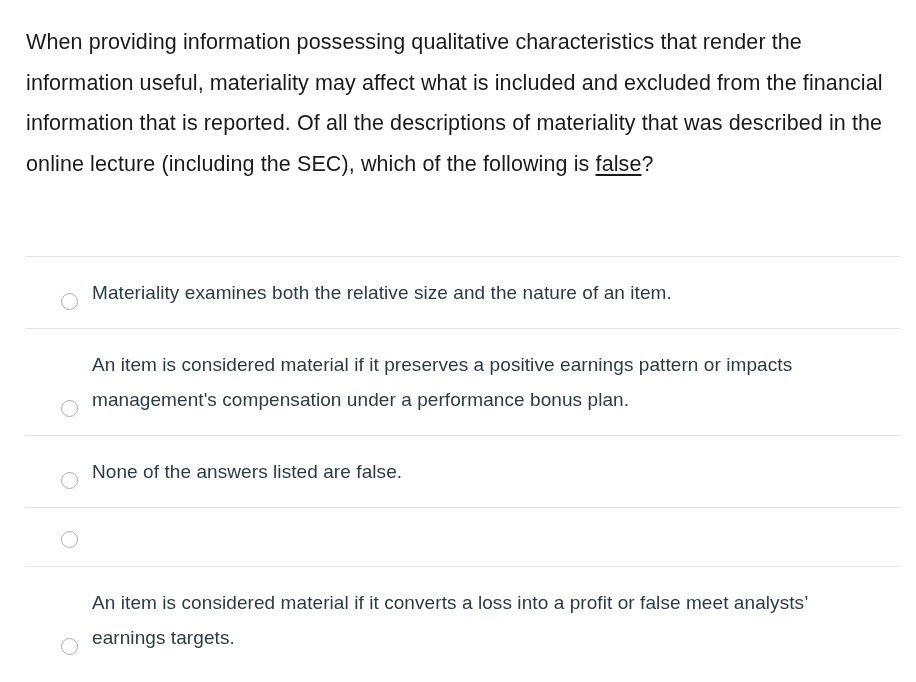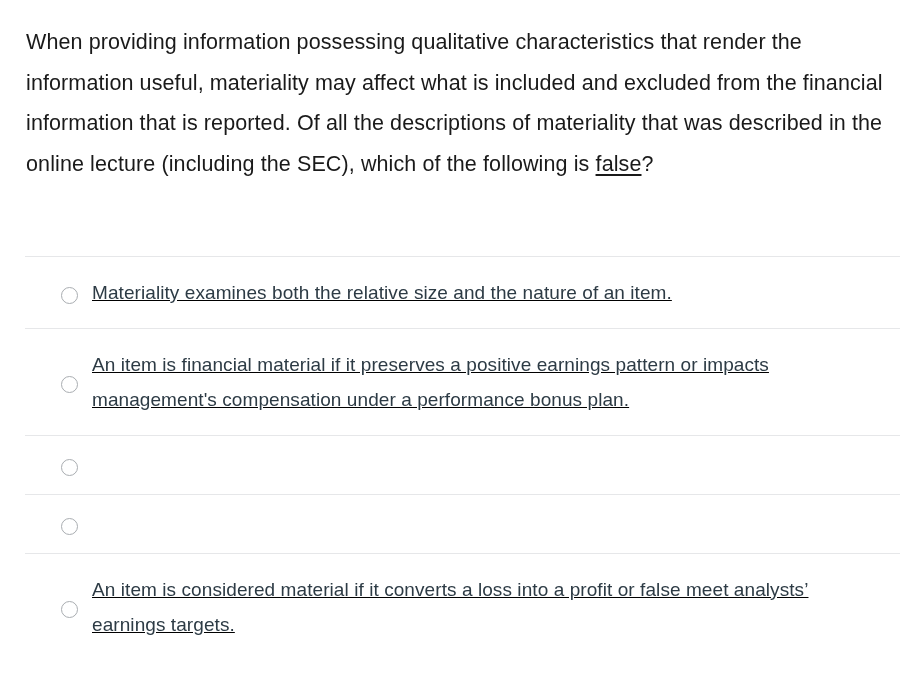--- a/index.html
+++ b/index.html
@@ -45,25 +45,24 @@
     left: 0;
     top: 256px;
     width: 916px;
   }
 
   .answer-row {
     position: relative;
     box-sizing: border-box;
     padding: 18px 16px 18px 36px;
     display: flex;
-    align-items: center;
+    align-items: flex-end;
     border-top: 1px solid #e6e7e9;
     margin: 0 25px;
     width: 875px;
-    text-decoration: underline;
   }
   .answer-row:first-child {
     border-top: 1px solid #e6e7e9;
   }
 
   .radio-ring {
     flex: 0 0 auto;
     width: 17px;
     height: 17px;
     border: 1px solid #a9adb1;
@@ -93,25 +92,26 @@
 
   <div class="answers">
 
     <div class="answer-row">
       <span class="radio-ring"></span>
       <span class="answer-text">Materiality examines both the relative size and the nature of an item.</span>
     </div>
 
     <div class="answer-row">
       <span class="radio-ring"></span>
-      <span class="answer-text">An item is financial material if it preserves a positive earnings pattern or impacts management's compensation under a performance bonus plan.</span>
+      <span class="answer-text">An item is considered material if it preserves a positive earnings pattern or impacts management's compensation under a performance bonus plan.</span>
     </div>
 
     <div class="answer-row">
       <span class="radio-ring"></span>
+      <span class="answer-text">None of the answers listed are false.</span>
     </div>
 
     <div class="answer-row">
       <span class="radio-ring"></span>
     </div>
 
     <div class="answer-row">
       <span class="radio-ring"></span>
       <span class="answer-text">An item is considered material if it converts a loss into a profit or false meet analysts’ earnings targets.</span>
     </div>

